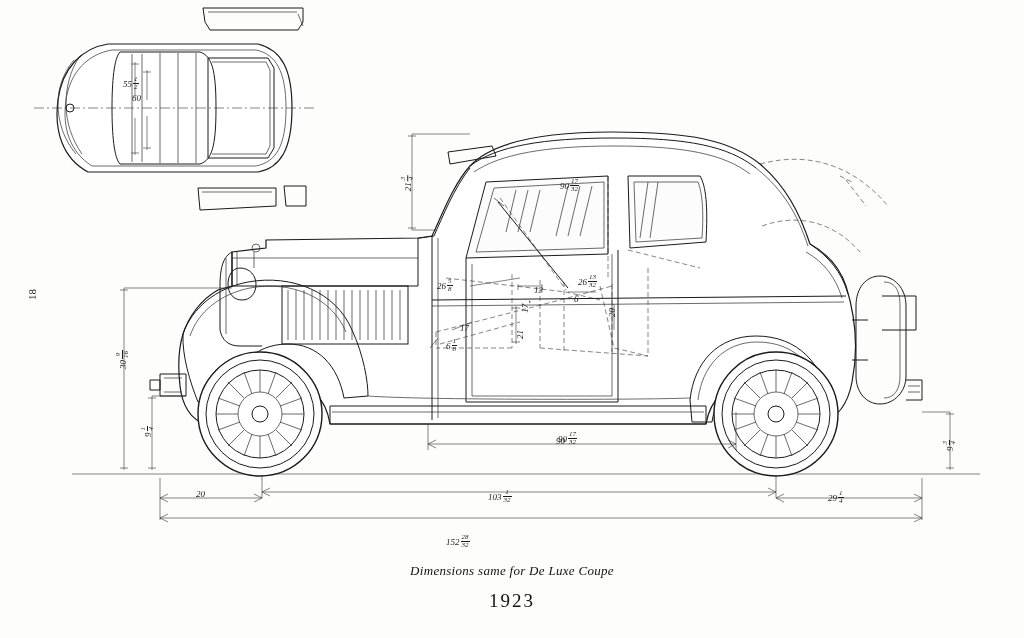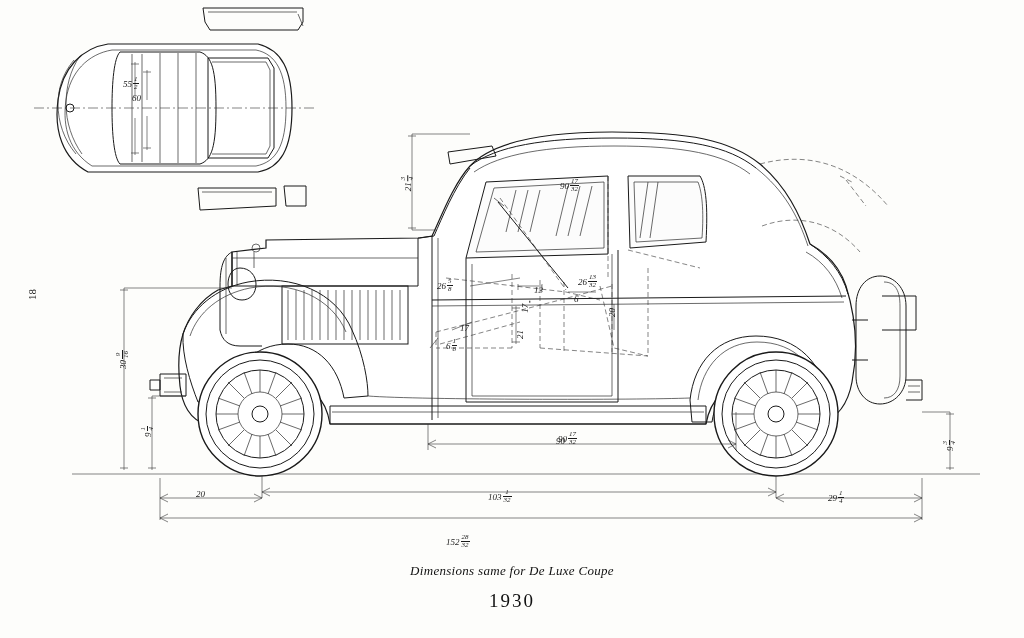--- a/index.html
+++ b/index.html
@@ -499,16 +499,16 @@
   </div>
 
   <div class="label dim-label" style="left:446px; top:510px;margin-top:24px;">
     <span>152</span><span class="frac"><span class="num">28</span><span class="den">32</span></span>
   </div>
 
   <div class="caption-block" style="top:561px;">
     <span class="caption-sub">Dimensions same for De Luxe Coupe</span>
   </div>
   <div class="caption-block" style="top:590px;">
-    <span class="year">1930</span>
+    <span class="year">1923</span>
   </div>
 
 </div>
 
 </body></html>

